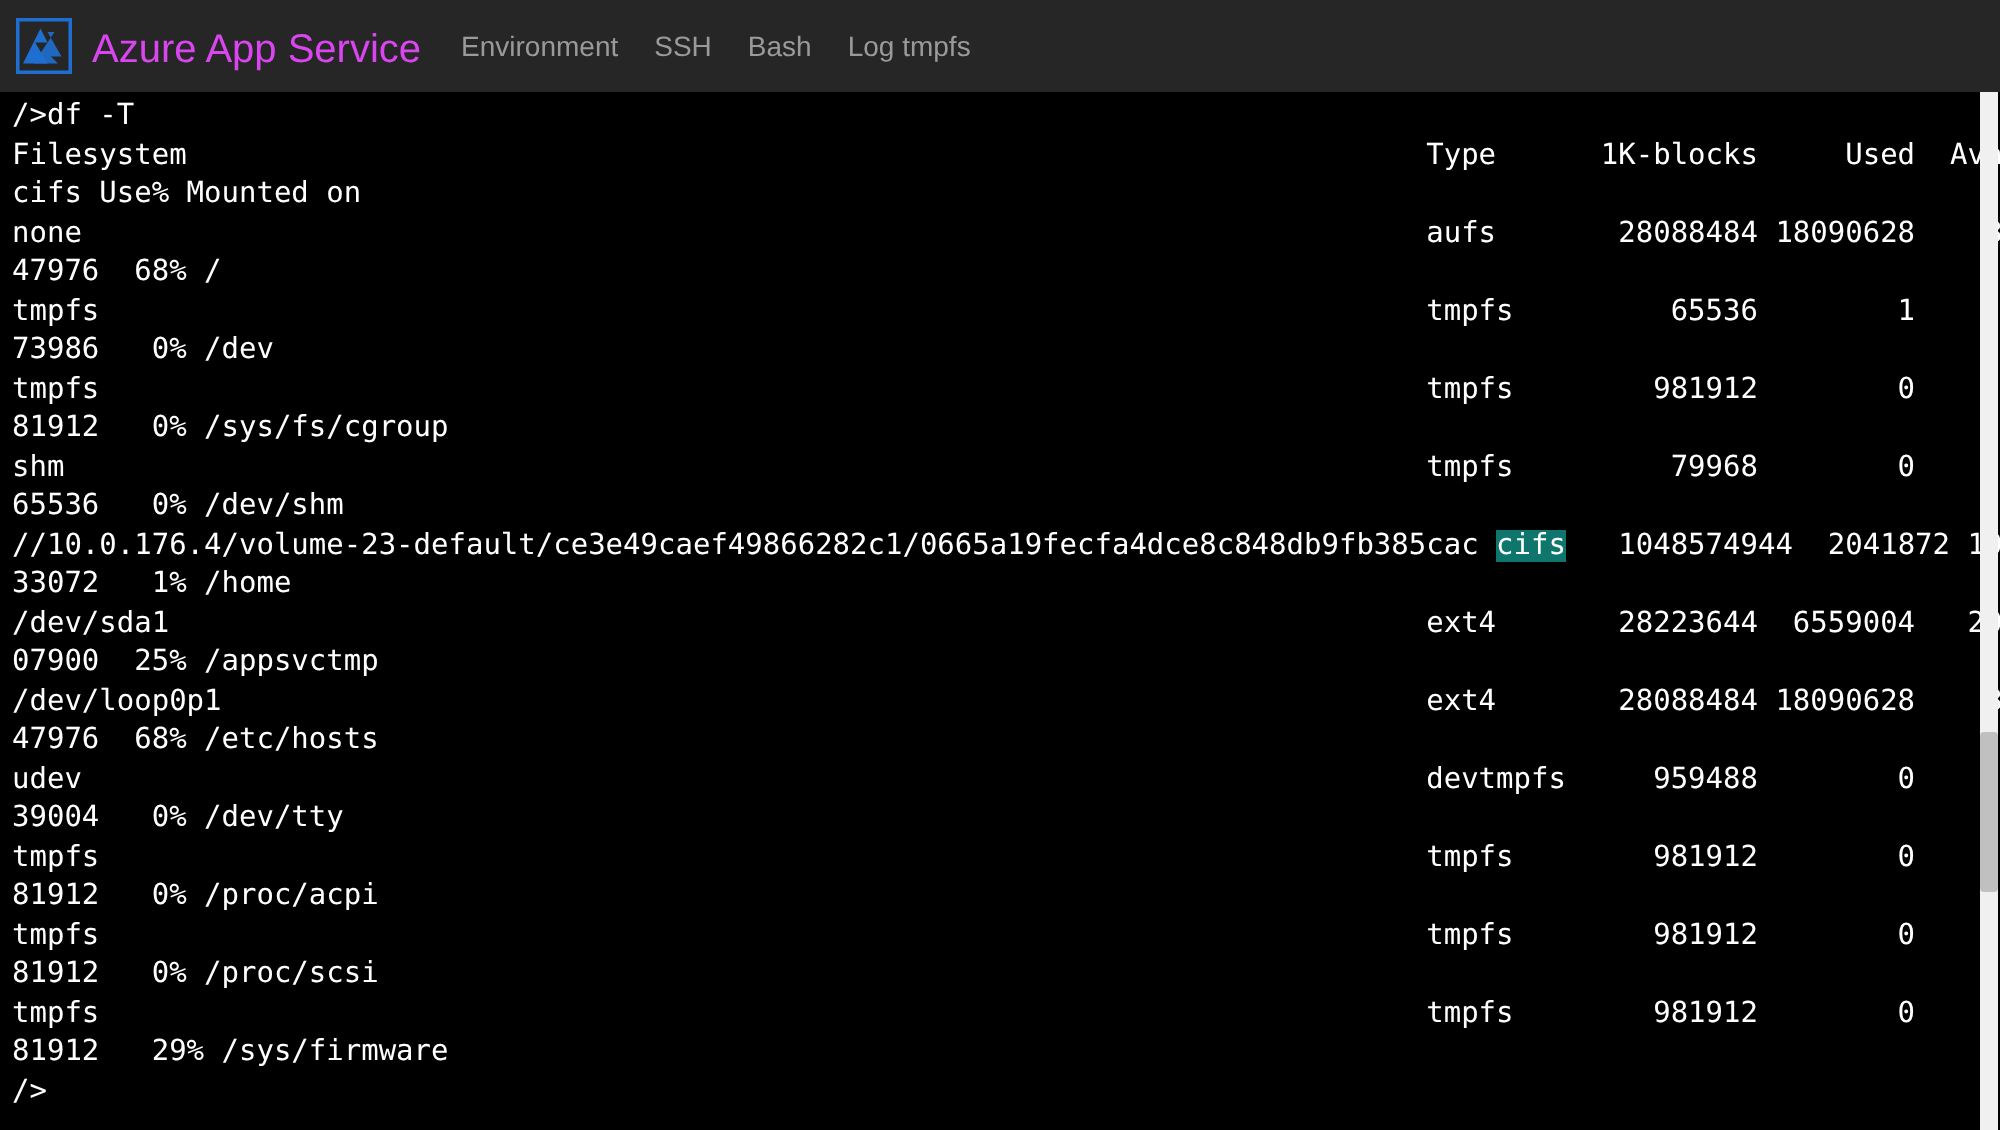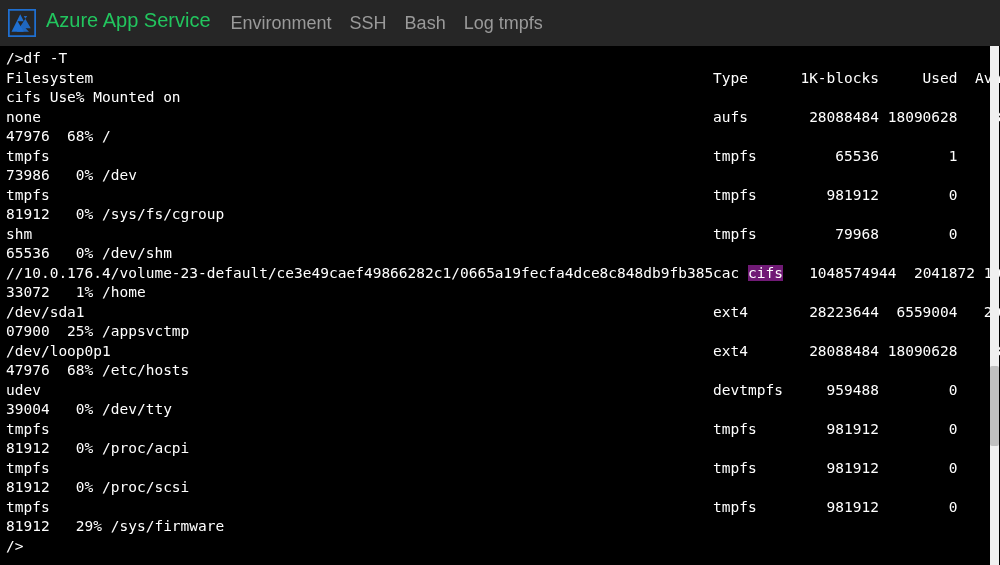--- a/index.html
+++ b/index.html
@@ -13,61 +13,61 @@
     .navbar {
       height: 46px;
       background: #262626;
       display: flex;
       align-items: center;
       padding: 0 8px;
       gap: 12px;
     }
     .navbar .brand {
       display: flex;
-      align-items: flex-start;
+      align-items: flex-end;
       gap: 10px;
-      color: #22c55e;
+      color: #d946ef;
       font-size: 20px;
       font-weight: 400;
     }
     .navbar .brand .logo {
       width: 28px;
       height: 28px;
       display: flex;
       align-items: center;
       justify-content: center;
     }
     .navbar .links {
       display: flex;
       gap: 18px;
       margin-left: 8px;
     }
     .navbar .links a {
       color: #9a9a9a;
       text-decoration: none;
-      font-size: 18px;
+      font-size: 14px;
       cursor: pointer;
     }
     .terminal-wrapper {
       position: relative;
       background: #000;
       width: 100%;
       height: calc(565px - 46px);
     }
     .terminal {
       font-family: "Consolas","Menlo","DejaVu Sans Mono",monospace;
       font-size: 14.5px;
       line-height: 19.5px;
       color: #fff;
       white-space: pre;
       padding: 3px 6px 0 6px;
       letter-spacing: 0;
     }
     .terminal .hl {
-      background: #701a75;
+      background: #0f766e;
       color: #fff;
     }
     .scrollbar-track {
       position: absolute;
       right: 1px;
       top: 0;
       width: 9px;
       height: 100%;
       background: #f0f0f0;
     }

